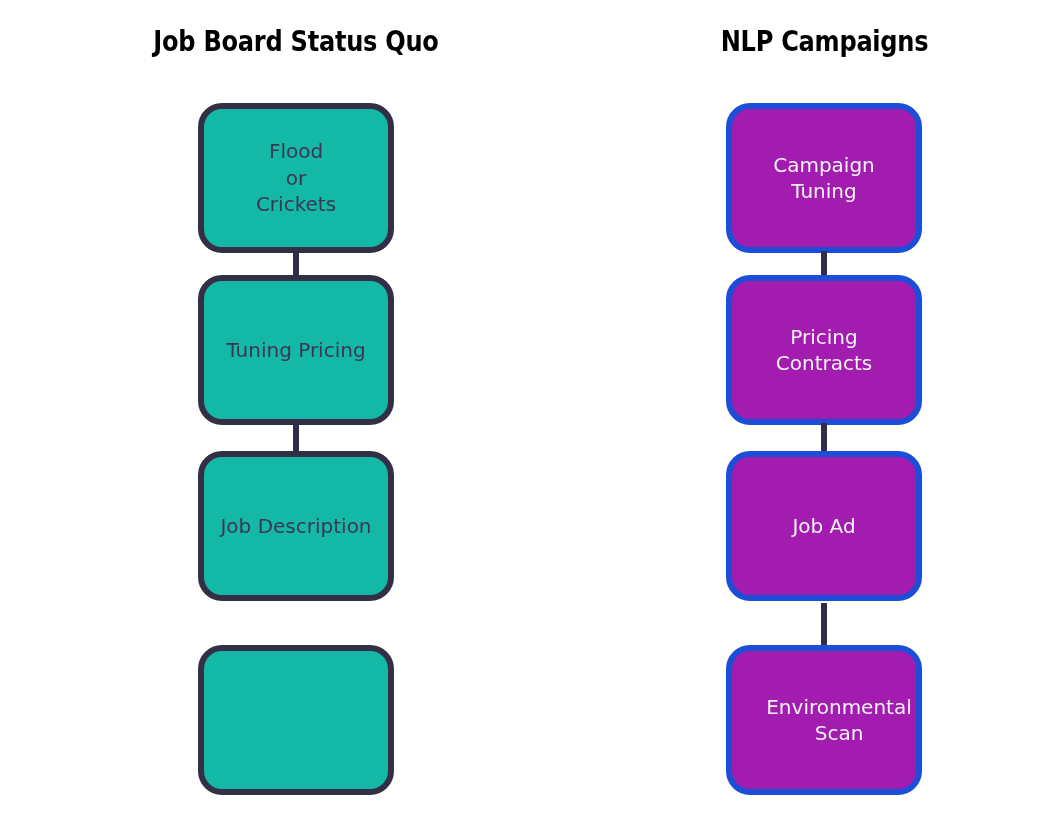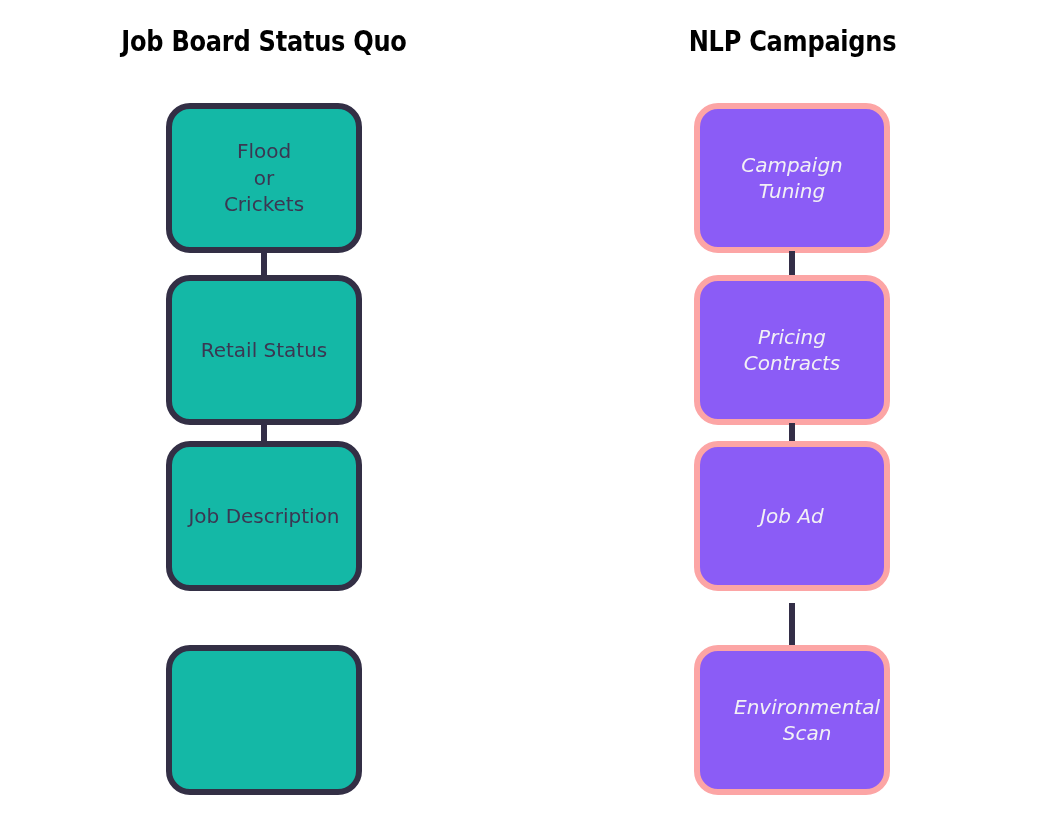--- a/index.html
+++ b/index.html
@@ -11,20 +11,21 @@
     width: 1056px;
     height: 815px;
     position: relative;
     overflow: hidden;
     font-family: "DejaVu Sans", sans-serif;
   }
 
   .canvas {
     position: absolute;
     inset: 0;
+    margin-left: 32px;
   }
 
   
   .col-title {
     position: absolute;
     text-align: center;
     font-family: "DejaVu Sans", sans-serif;
     font-weight: bold;
     font-size: 28px;
     letter-spacing: -0.3px;
@@ -60,36 +61,35 @@
     line-height: 1.32;
     font-family: "DejaVu Sans", sans-serif;
   }
 
   .node.light {
     background: #14b8a6;
     border: 6px solid #332f45;
     color: #3b3752;
   }
   .node.dark {
-    background: #8b5cf6;
-    border: 6px solid #fca5a5;
+    background: #a21caf;
+    border: 6px solid #1d4ed8;
     color: #f2f1f5;
-    font-style: italic;
   }
 
   .node-label {
     display: block;
     padding: 0 10px;
     white-space: pre-line;
   }
 
   
   .row-0 { top: 0px;   height: 150px; }
   .row-1 { top: 172px; height: 150px; }
-  .row-2 { top: 338px; height: 150px; }
+  .row-2 { top: 348px; height: 150px; }
   .row-3 { top: 542px; height: 150px; padding-left: 30px; }
 
   
   .connector {
     position: absolute;
     left: 95px;
     width: 6px;
     background: #332e47;
   }
   .conn-0 { top: 148px; height: 26px; }
@@ -108,21 +108,21 @@
   <div id="column-left" class="column">
 
     <div class="node light row-0">
       <span class="node-label">Flood
 or
 Crickets</span>
     </div>
     <div class="connector conn-0"></div>
 
     <div class="node light row-1">
-      <span class="node-label">Retail Status</span>
+      <span class="node-label">Tuning Pricing</span>
     </div>
     <div class="connector conn-1"></div>
 
     <div class="node light row-2">
       <span class="node-label">Job Description</span>
     </div>
 
     <div class="node light row-3">
       <span class="node-label"></span>
     </div>

